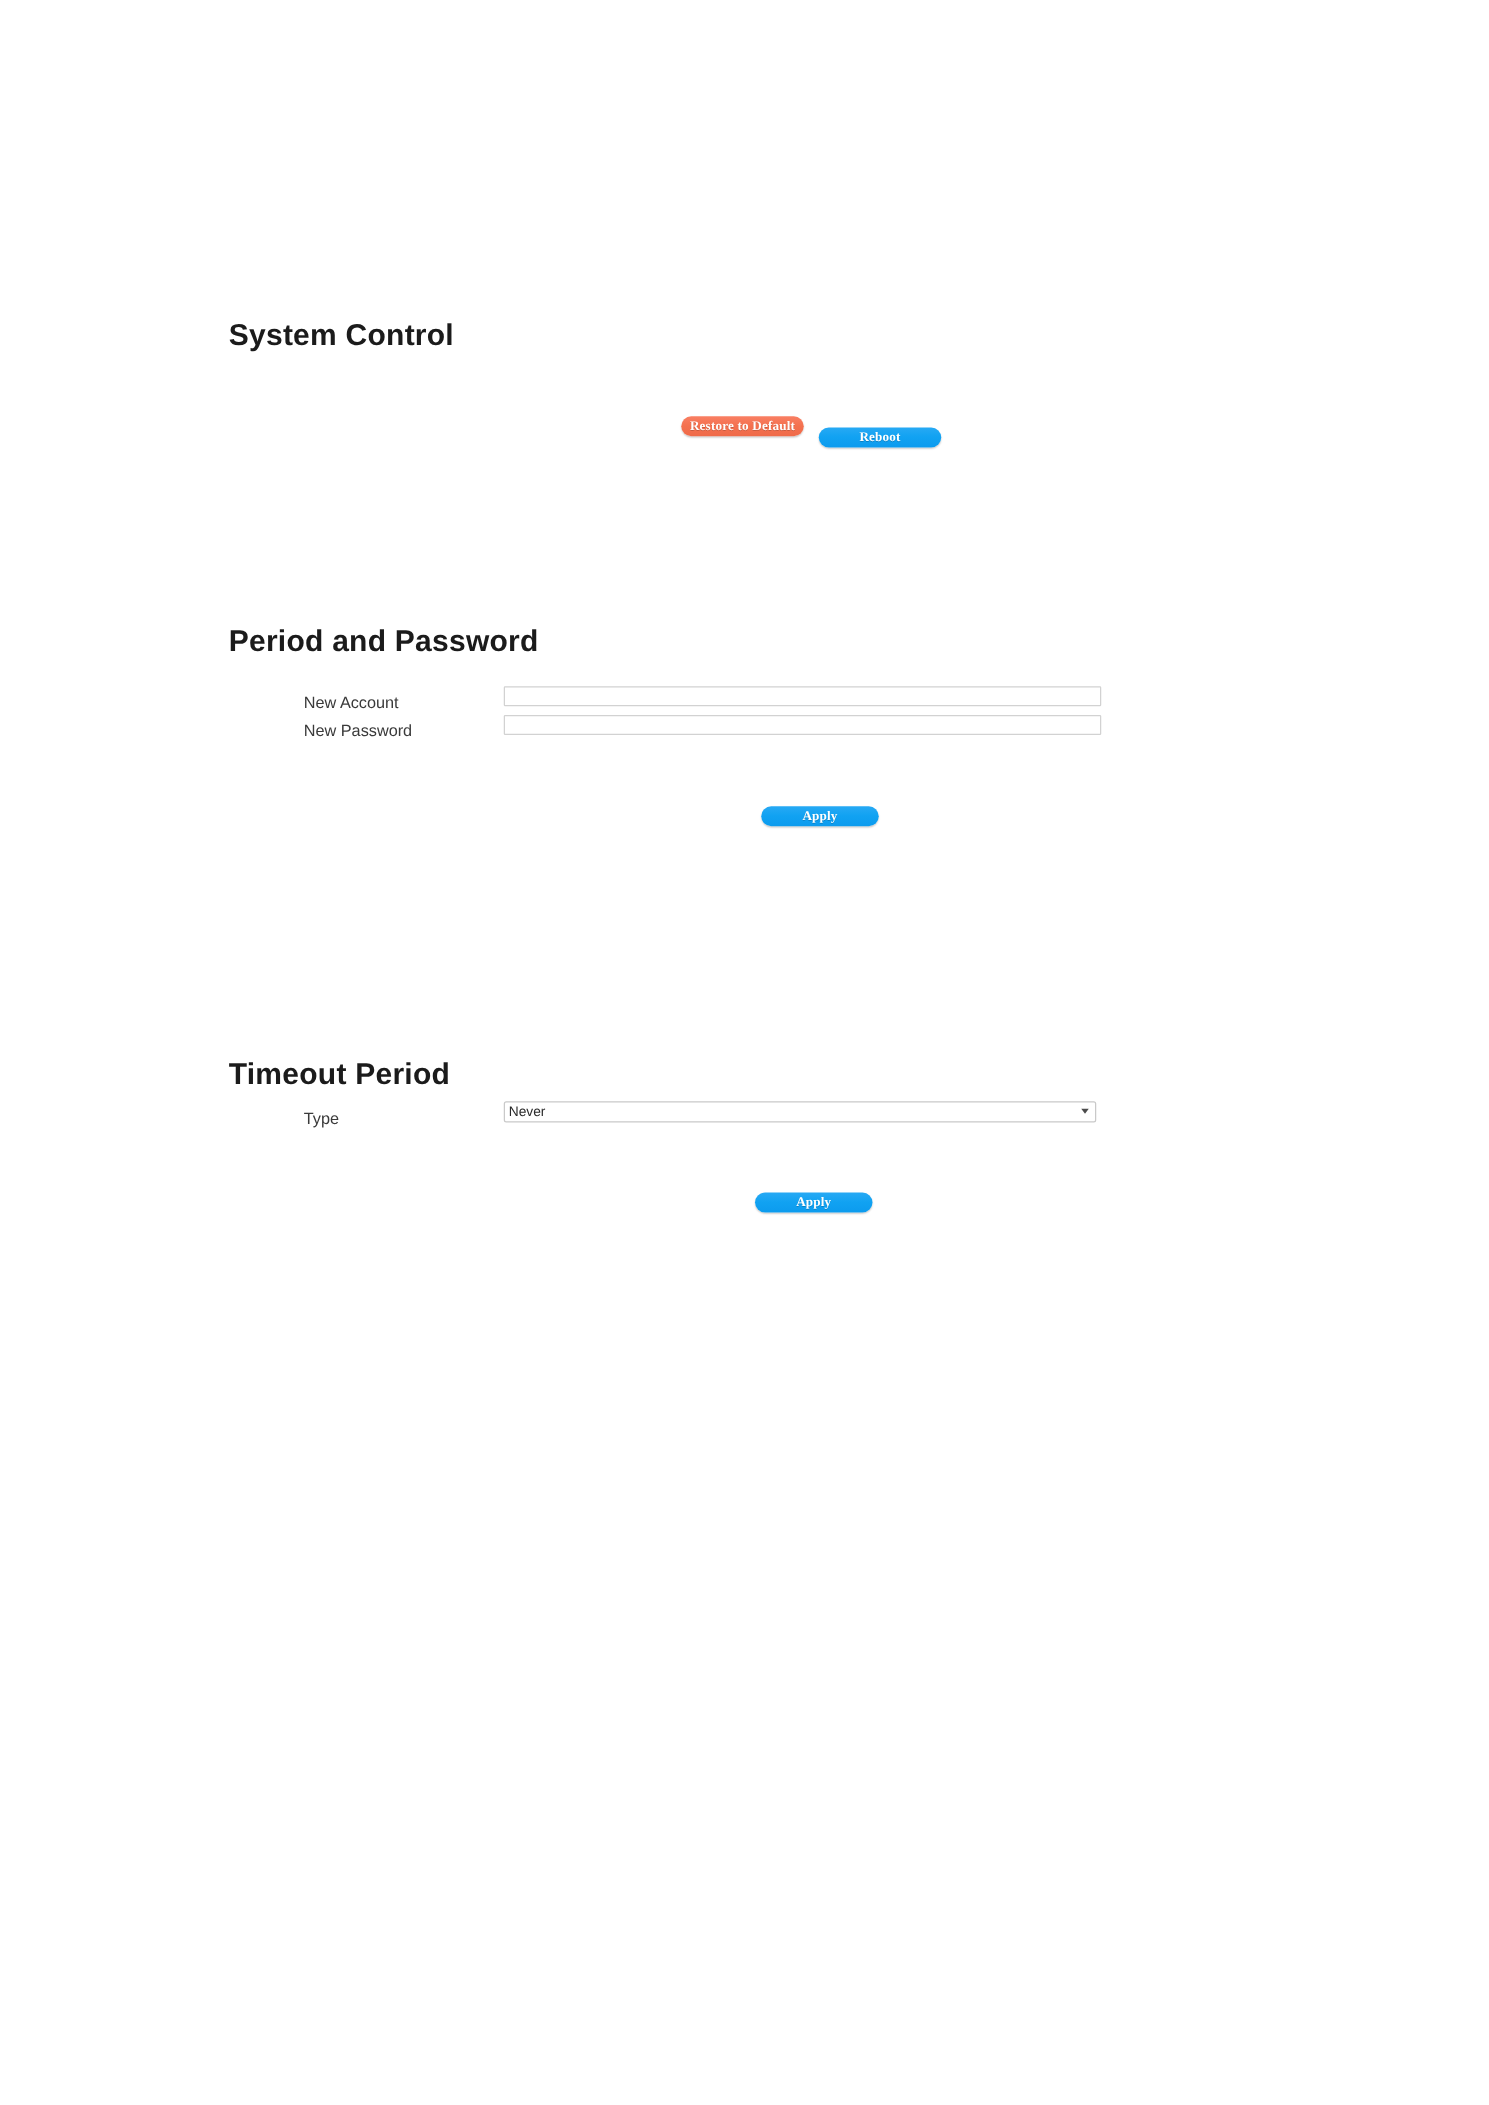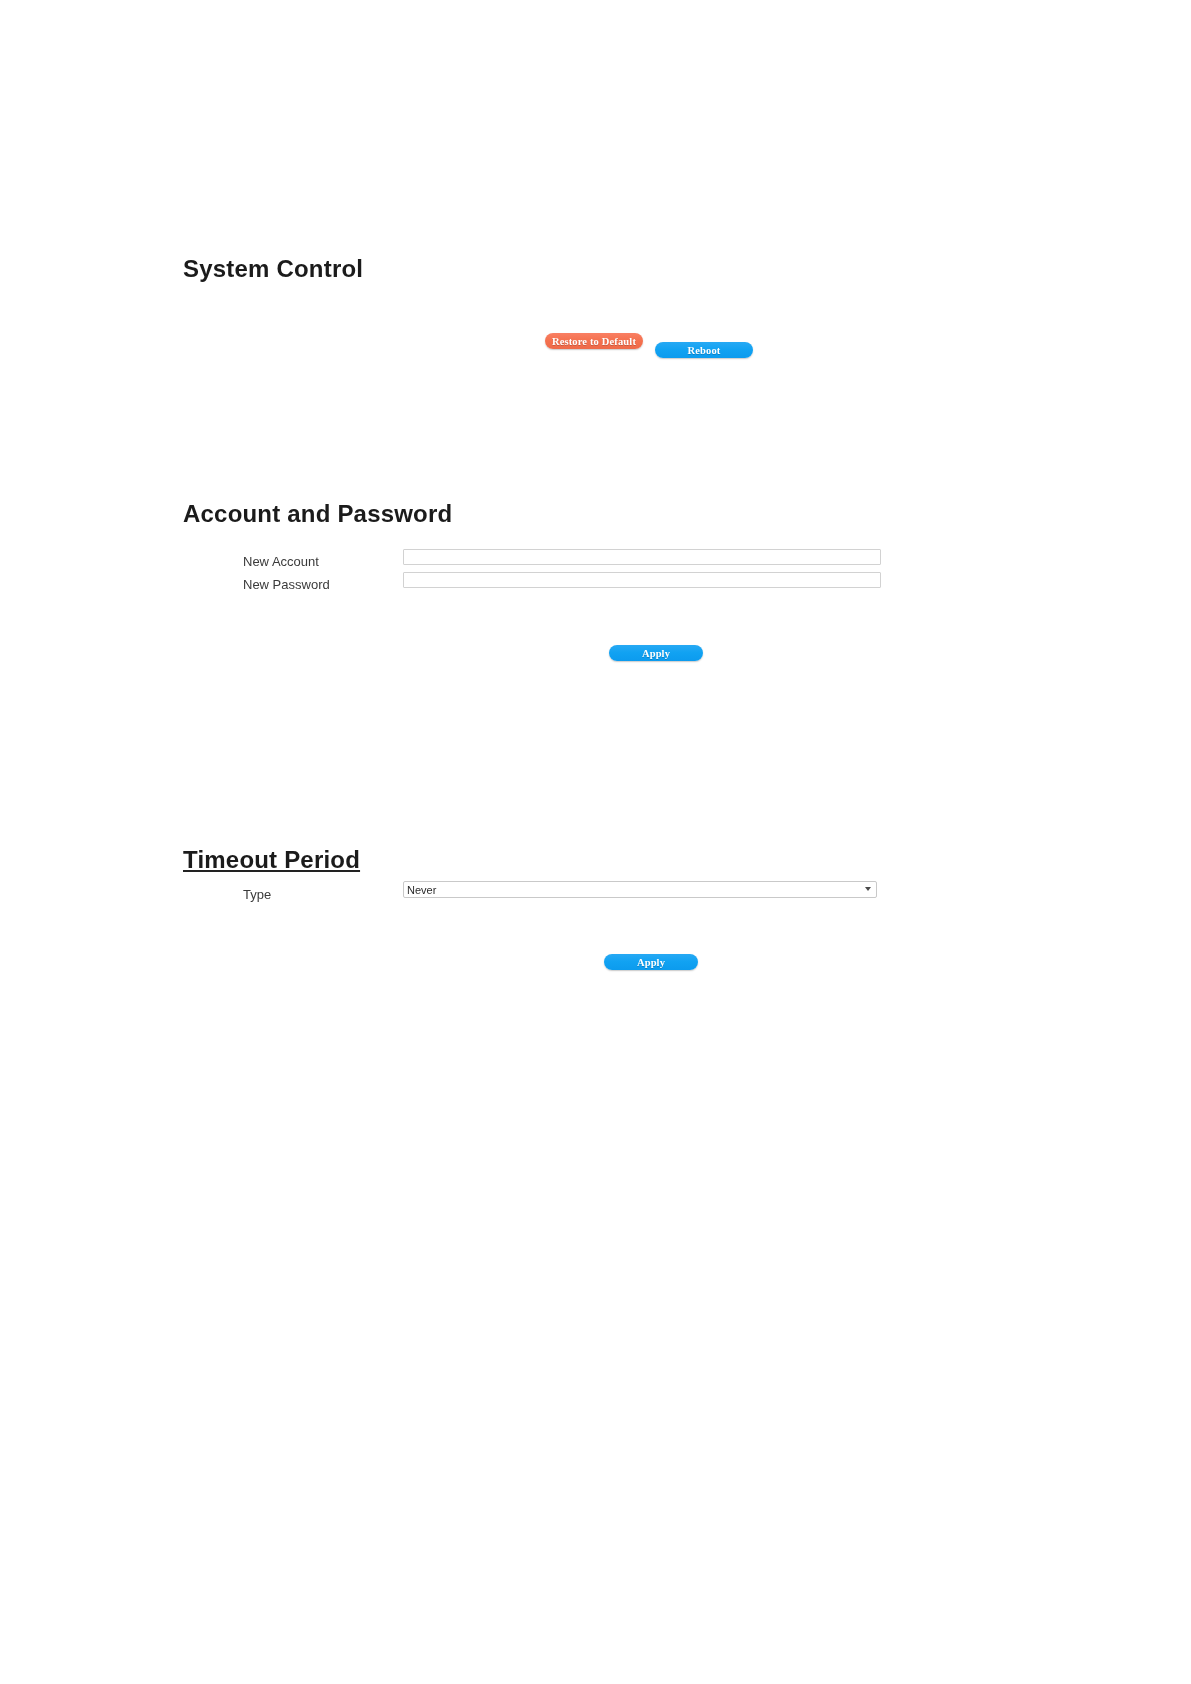--- a/index.html
+++ b/index.html
@@ -178,36 +178,36 @@
   <div class="section" id="section-system-control" style="top:255px;">
     <h2 class="section-title">System Control</h2>
   </div>
 
   <button class="btn btn-danger" id="btn-restore">Restore to Default</button>
 
   <button class="btn btn-primary" id="btn-reboot">Reboot</button>
 
   <div class="section" id="section-account" style="top:500px;">
 
-    <h2 class="section-title">Account and Password</h2>
+    <h2 class="section-title">Period and Password</h2>
 
     <div class="form-row" style="top:53px;">
       <span class="field-label">New Account</span>
       <input class="text-input" type="text" placeholder="" style="">
     </div>
 
     <div class="form-row" style="top:76px;">
       <span class="field-label">New Password</span>
       <input class="text-input" type="text" placeholder="" style="">
     </div>
   </div>
 
   <button class="btn btn-primary" id="btn-apply-account">Apply</button>
 
-  <div class="section" id="section-timeout" style="top:846px;text-decoration:underline;">
+  <div class="section" id="section-timeout" style="top:846px;">
 
     <h2 class="section-title">Timeout Period</h2>
 
     <div class="form-row" style="top:40px;">
       <span class="field-label">Type</span>
 
       <span class="select-wrap">
         <select class="select-input" id="timeout-type-select"><option value="Never">Never</option><option value="1 Minute">1 Minute</option><option value="5 Minutes">5 Minutes</option><option value="10 Minutes">10 Minutes</option><option value="30 Minutes">30 Minutes</option><option value="1 Hour">1 Hour</option></select>
         <span class="select-arrow"></span>
       </span>

